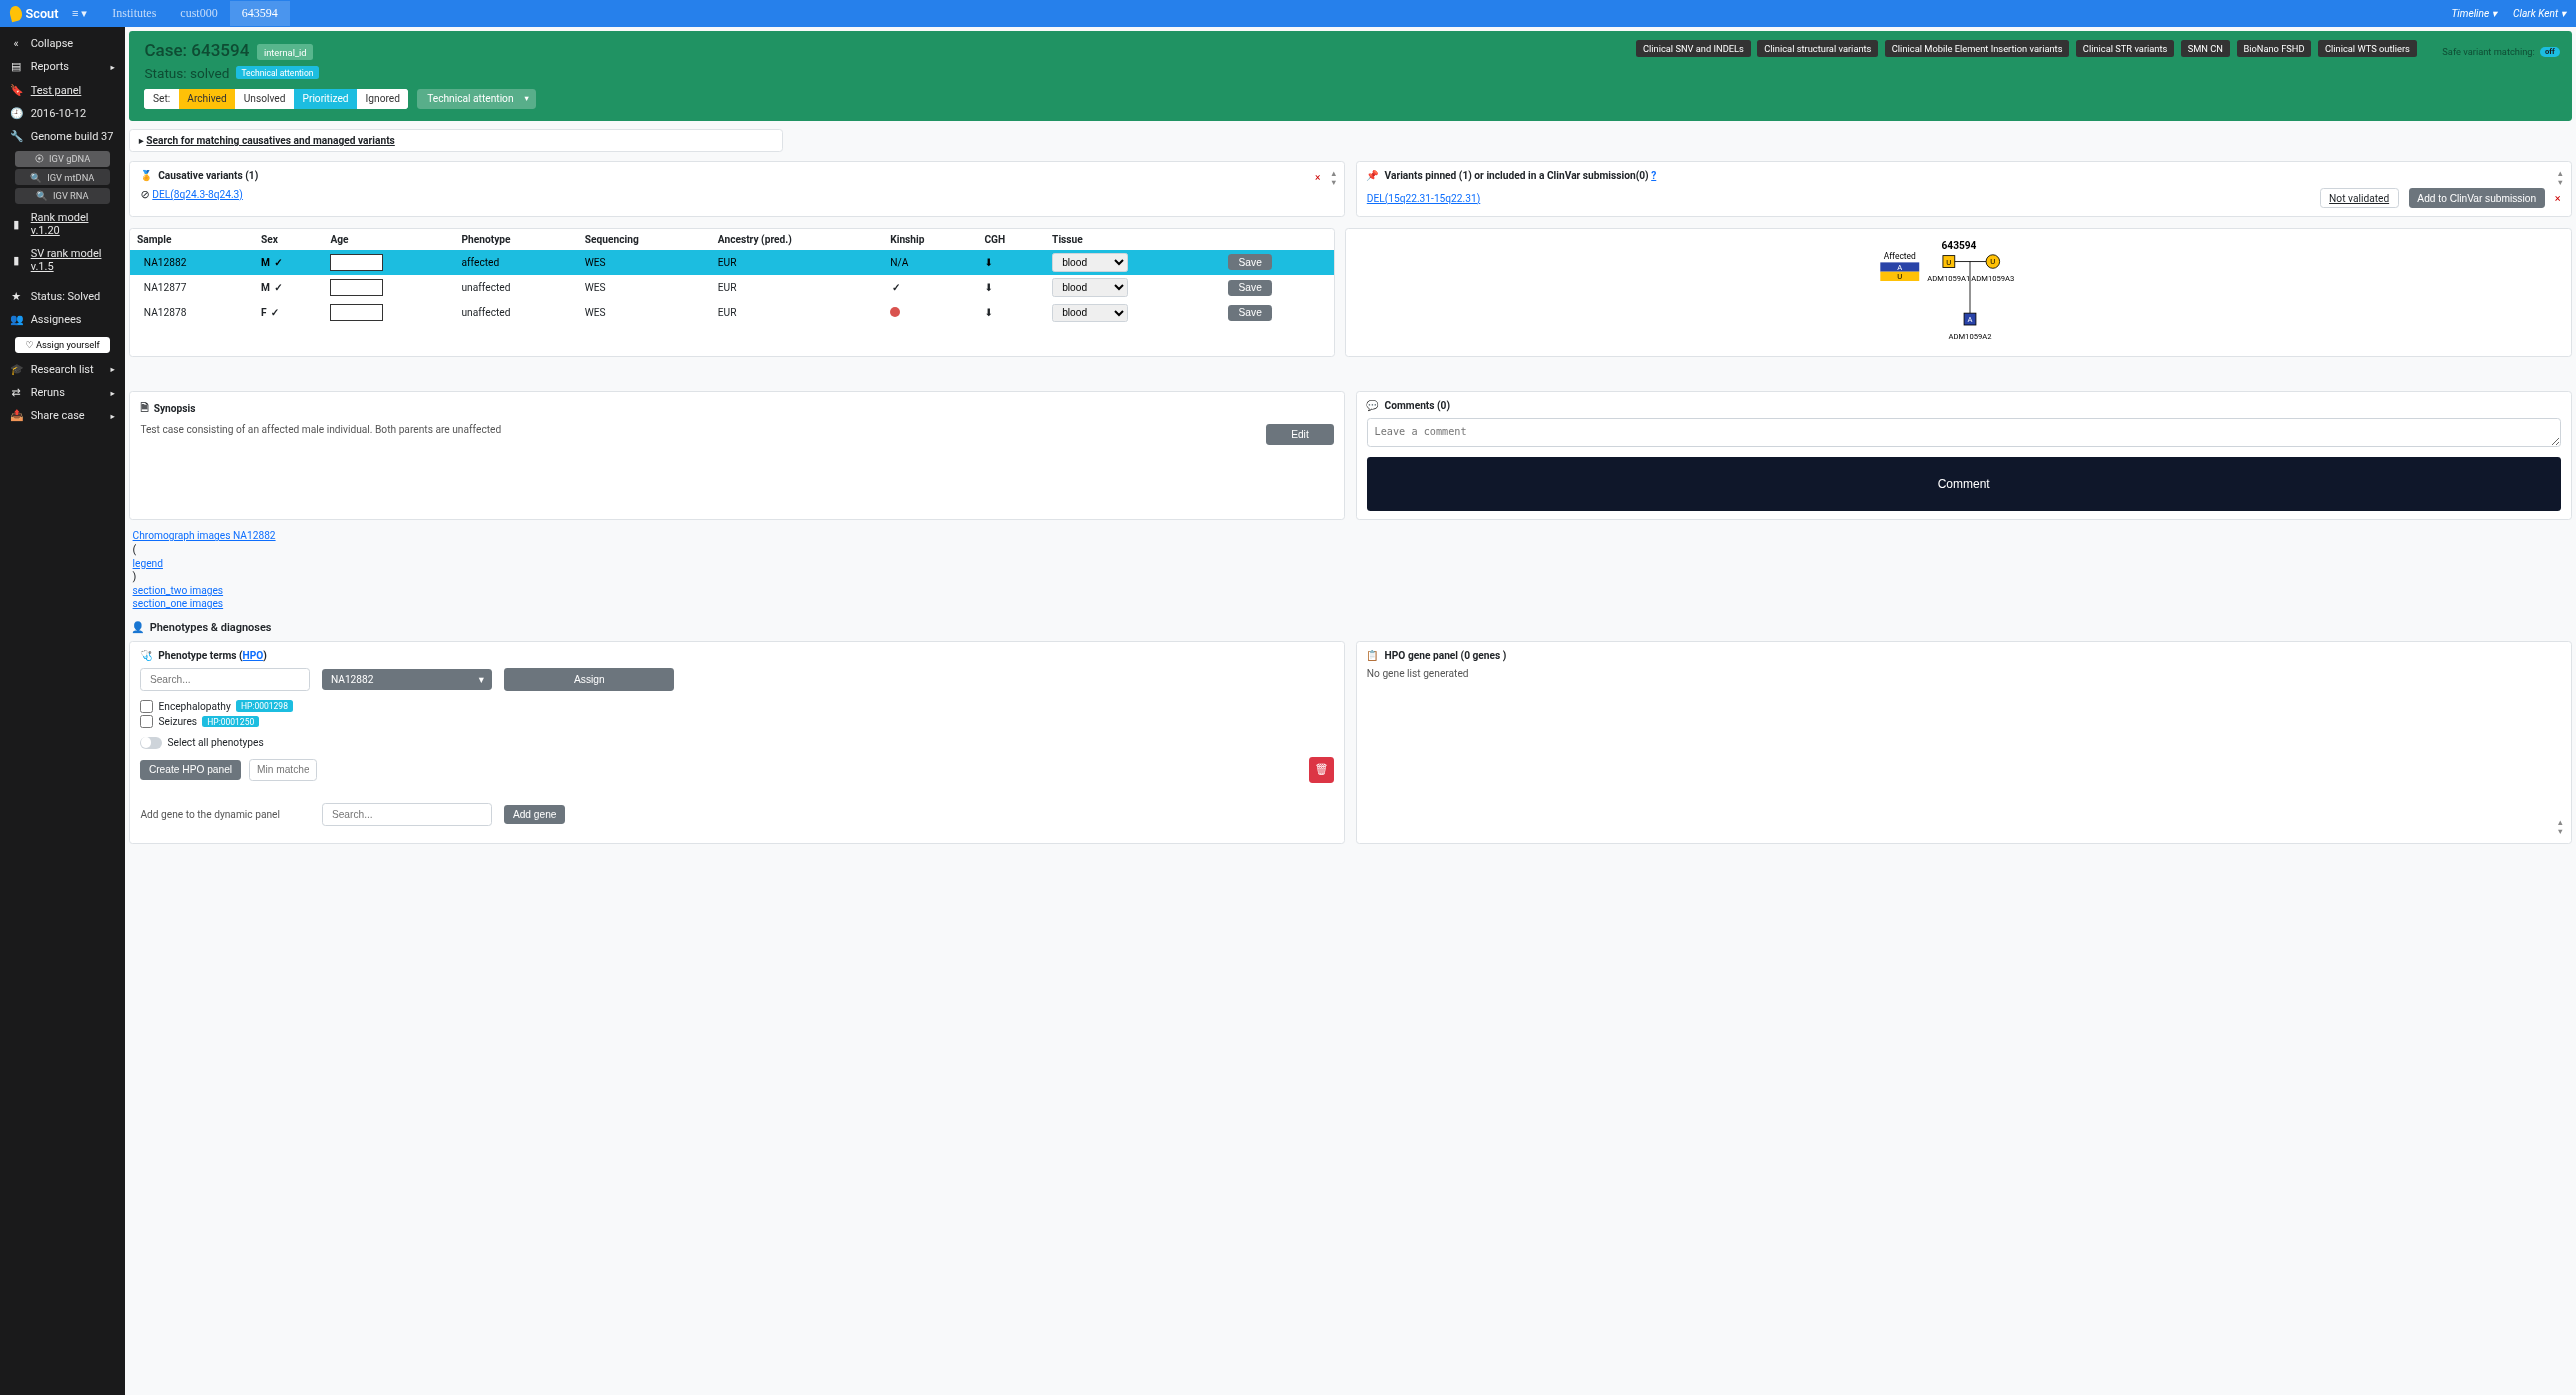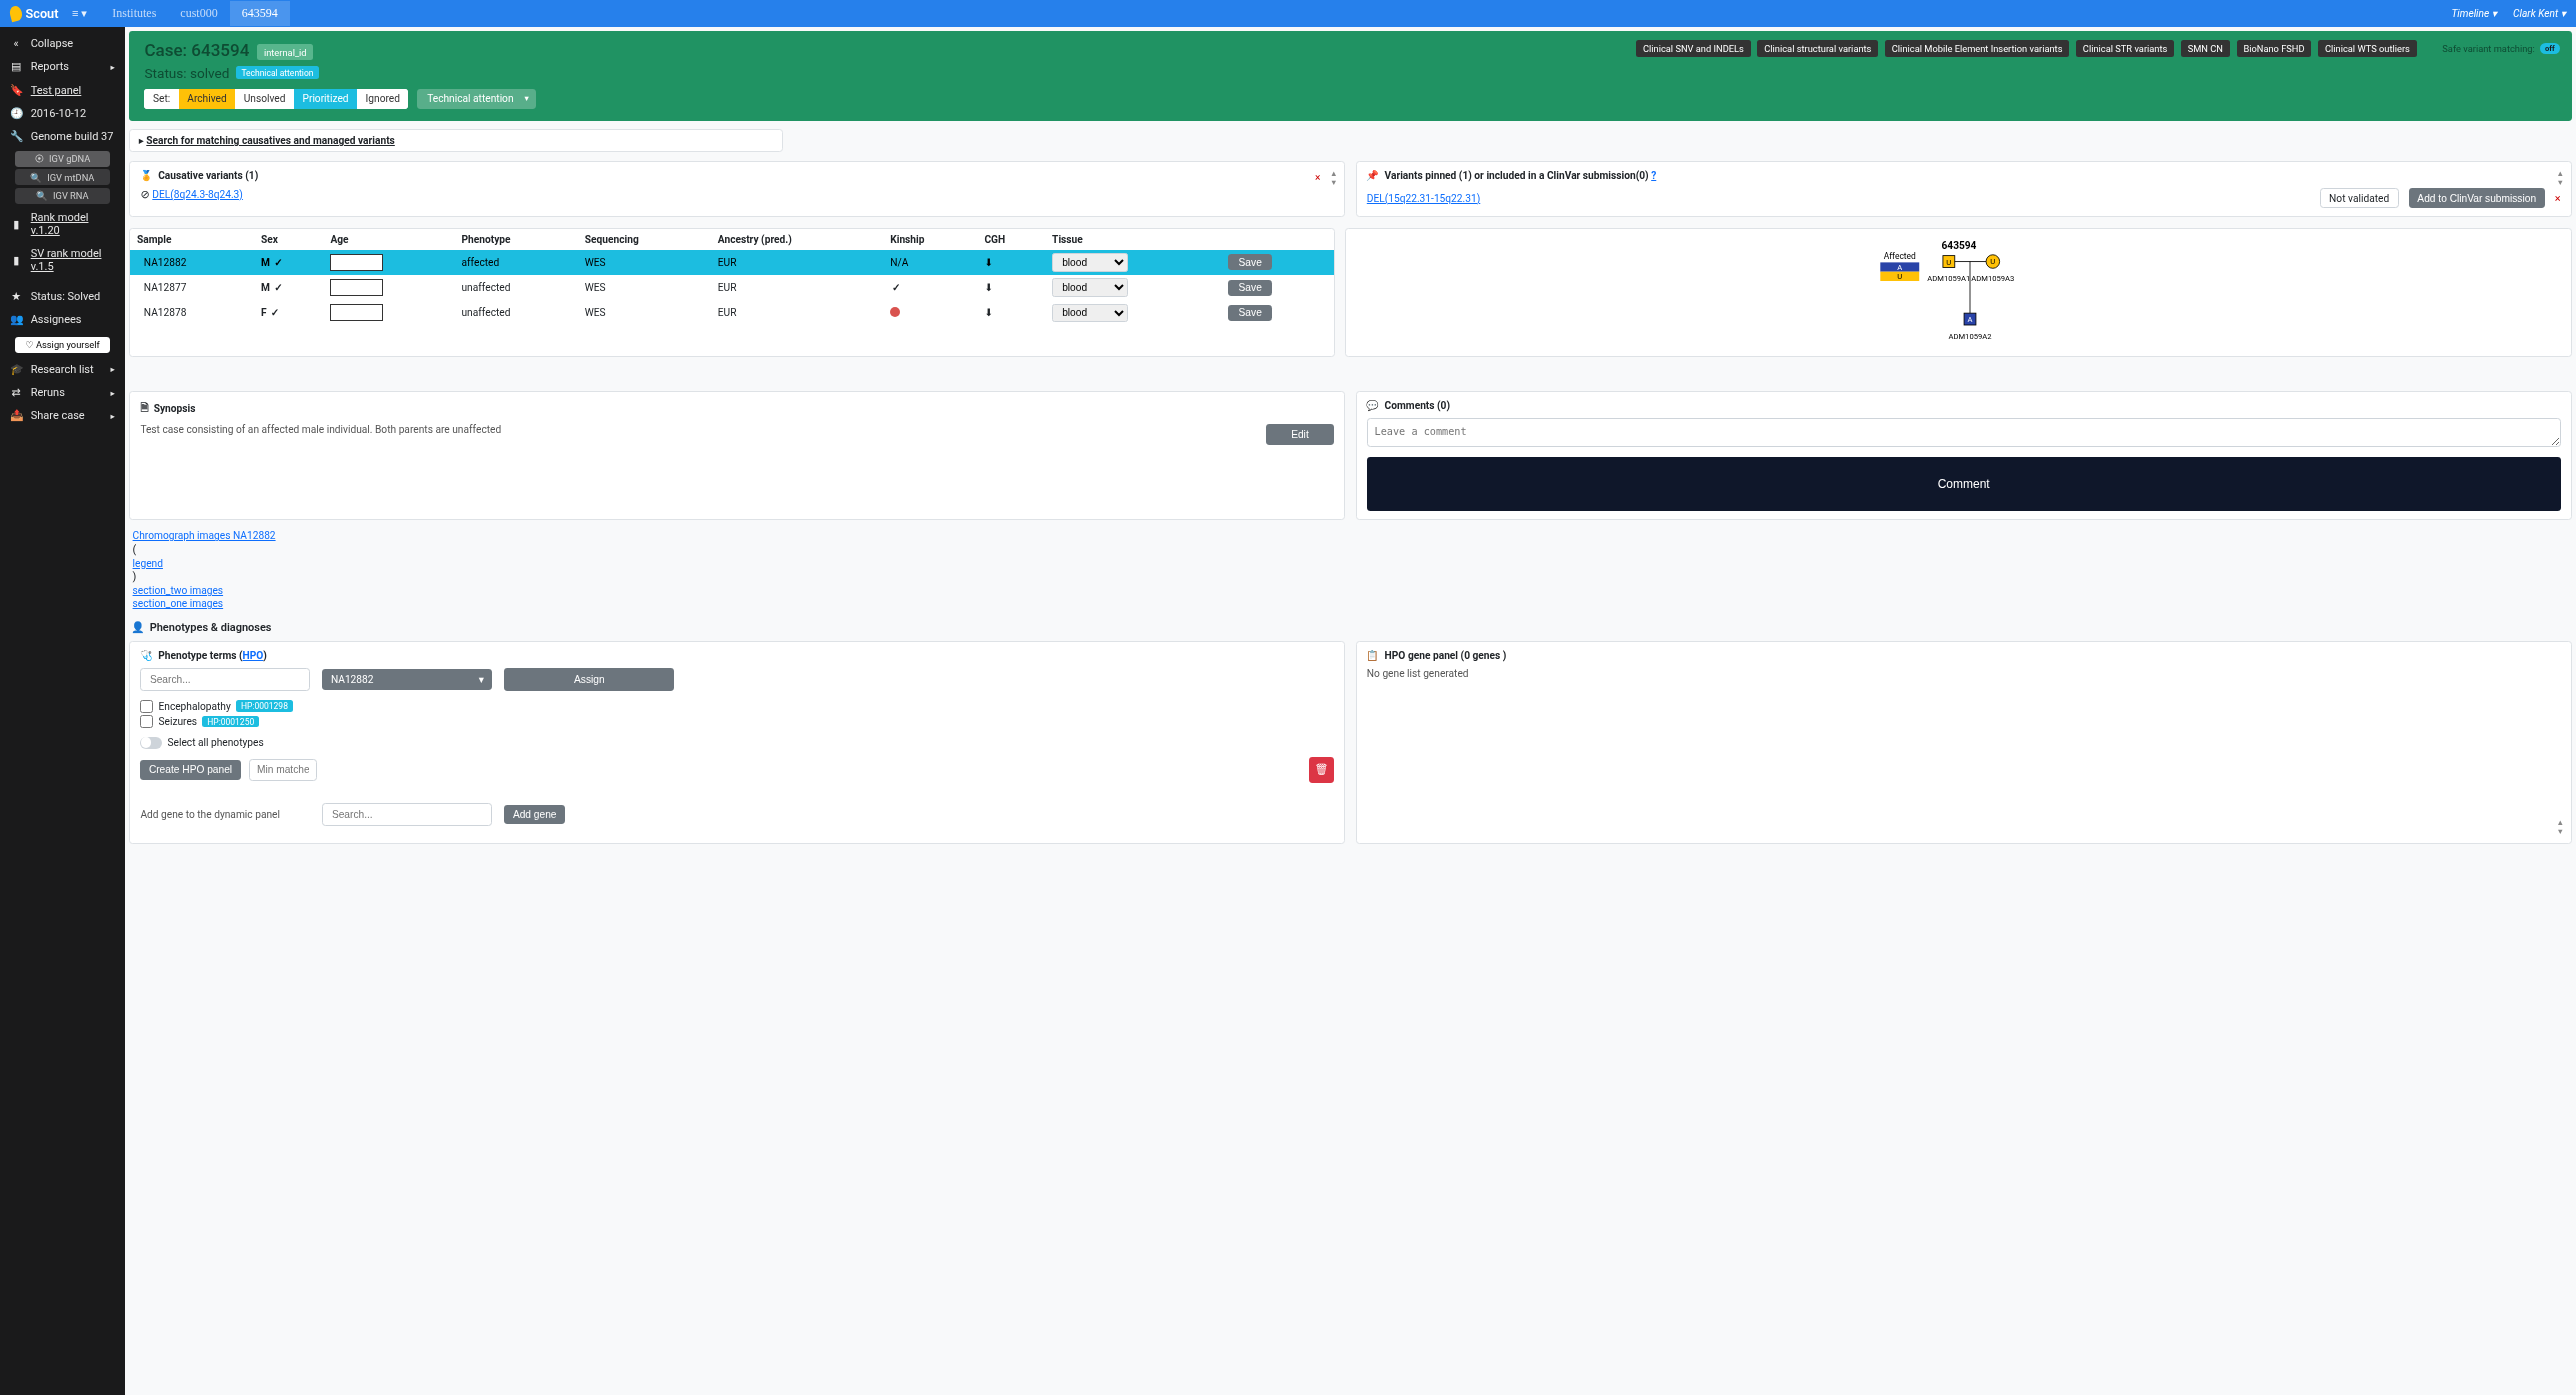--- a/index.html
+++ b/index.html
@@ -27,34 +27,34 @@
 .casehdr .badge-id { background:#58b68d; color:#fff; font-size:9.3px; padding:2.5px 6.8px; border-radius:2.5px; margin-left:5.1px;}
 .casehdr .status-row { margin-top:5.1px; color:#0e4c33; font-size:13.6px; display:flex; align-items:center; gap:6.8px;}
 .casehdr .tag-ta { background:#1cbde0; color:#fff; font-size:8.5px; padding:1.7px 5.1px; border-radius:2.5px;}
 .casehdr .setrow { margin-top:8.5px; display:flex; align-items:center; gap:8.5px;}
 .seg { display:inline-flex; background:#fff; border-radius:3.4px; overflow:hidden; font-size:10.2px;}
 .seg span { padding:4.2px 8.5px; background:#fff; color:#333;}
 .seg .archived { background:#ffc107;}
 .seg .prioritized { background:#1cbde0; color:#fff;}
 .casehdr .ta-dd { background:rgba(255,255,255,.25); color:#fff; padding:4.2px 22px 4.2px 10.2px; border-radius:3.4px; font-size:10.2px; position:relative;}
 .casehdr .ta-dd::after { content:"▾"; position:absolute; right:6.8px; top:4.2px; font-size:8.5px;}
-.casehdr .clinrow { position:absolute; right:12px; top:8.5px; display:flex; align-items:center; gap:6.8px;}
+.casehdr .clinrow { position:absolute; right:12px; top:8.5px; display:flex; align-items:flex-end; gap:6.8px;}
 .clinbtn { background:#333; color:#fff; font-size:9.3px; padding:3.4px 6.8px; border-radius:2.5px;}
 .safematch { color:#0e4c33; font-size:9.3px; display:flex; align-items:center; gap:5.1px;}
 .safematch .pill { background:#1cbde0; color:#1a1a1a; font-size:7.6px; font-weight:700; padding:0.8px 5.1px; border-radius:6.8px;}
 .searchbar { background:#fff; border:0.8px solid #dee2e6; border-radius:3.4px; padding:5.1px 8.5px; margin:0 0 8.5px 0; font-size:10.2px; font-weight:700; display:inline-block; min-width:654px;}
 .searchbar::before{content:"▸ "; font-weight:400;}
 .row { display:flex; gap:10.2px; margin-bottom:10.2px;}
 .card { background:#fff; border:0.8px solid #dee2e6; border-radius:3.4px; padding:8.5px 10.2px; flex:1; position:relative;}
 .card h4 { font-size:10.2px; font-weight:700; margin-bottom:6.8px; display:flex; align-items:center; gap:5.1px;}
 .link { color:#0d6efd; text-decoration:underline; font-size:10.2px;}
 .closex { position:absolute; right:24px; top:10.2px; color:#c00; cursor:pointer; font-size:10.2px;}
 .updown { position:absolute; right:6.8px; top:6.8px; display:flex; flex-direction:column; font-size:7.6px; color:#888; gap:0;}
 .btn-g { background:#6c757d; color:#fff; border:none; border-radius:3.4px; padding:4.2px 8.5px; font-size:10.2px; cursor:pointer;}
-.btn-w { background:#fff; border:0.8px solid #ced4da; border-radius:3.4px; padding:3.4px 8.5px; font-size:10.2px;}
+.btn-w { background:#fff; border:0.8px solid #ced4da; border-radius:3.4px; padding:3.4px 8.5px; font-size:10.2px;text-decoration:underline;}
 .samples-wrap { display:flex; gap:10.2px;}
 .samples-card { flex:1;}
 .pedigree-card { width:255px; flex-shrink:0;}
 table.samples { width:100%; border-collapse:collapse; font-size:10.2px;}
 table.samples th { text-align:left; font-weight:700; padding:5.1px 6.8px;}
 table.samples td { padding:3.4px 6.8px; vertical-align:middle;}
 tr.hl { background:#1cbde0; color:#000;}
 select.tissue { border:0.8px solid #ced4da; border-radius:2.5px; padding:1.7px 5.1px; font-size:10.2px; width:76px;}
 input.age { border:0.8px solid #333; width:53px; height:17px;}
 .savebtn { background:#6c757d; color:#fff; border:none; border-radius:3.4px; padding:2.5px 10.2px; font-size:10.2px;}

